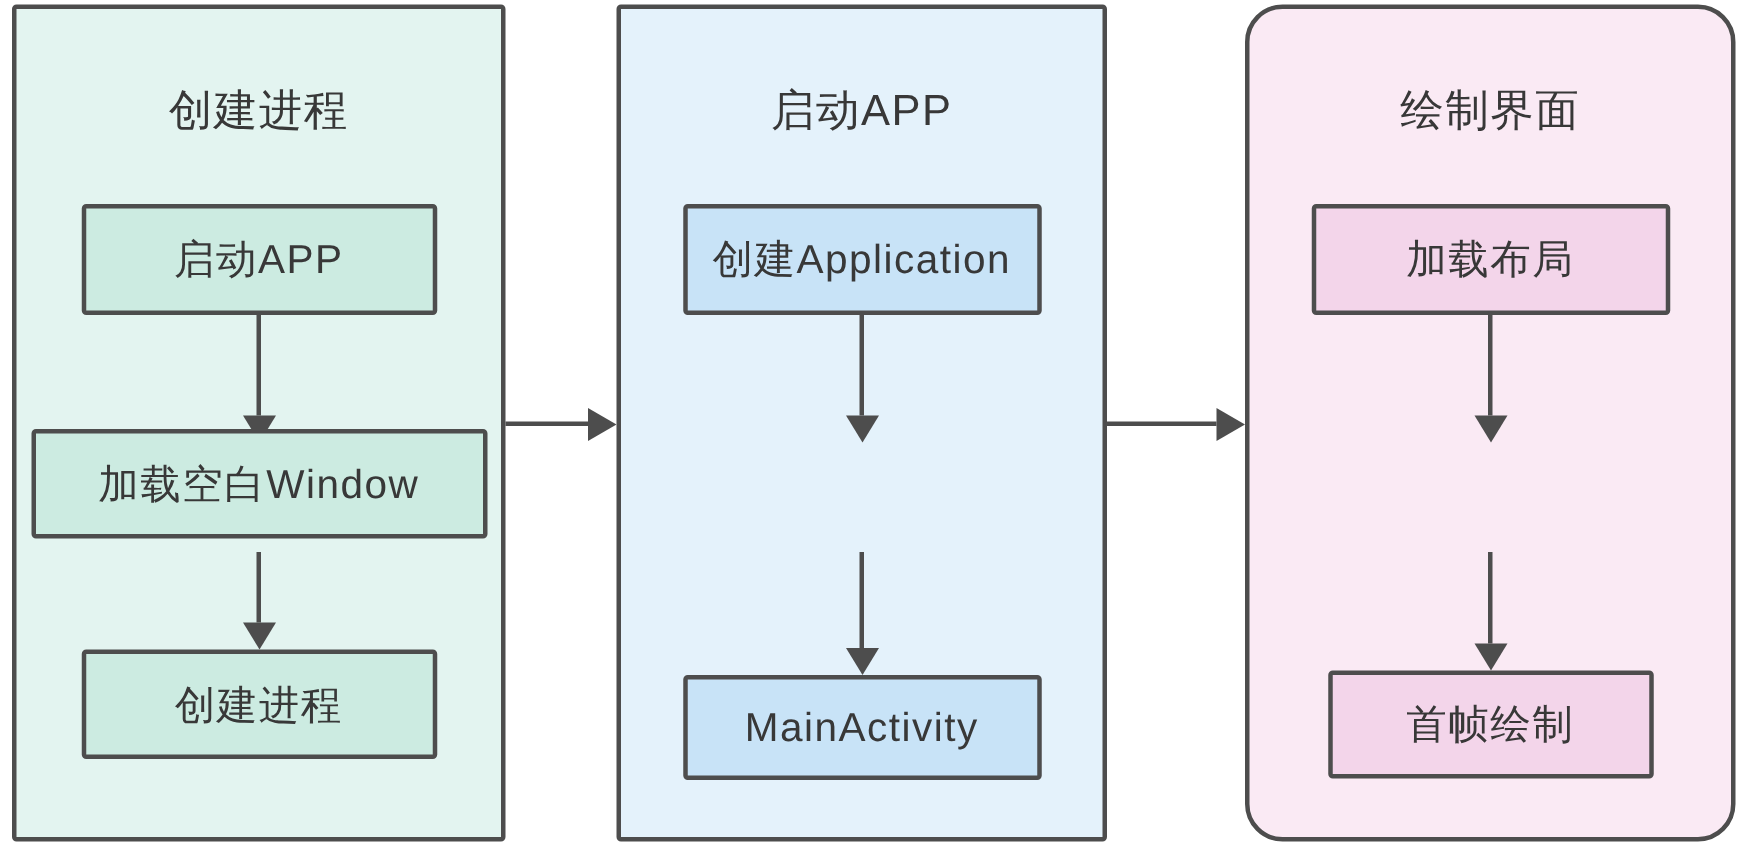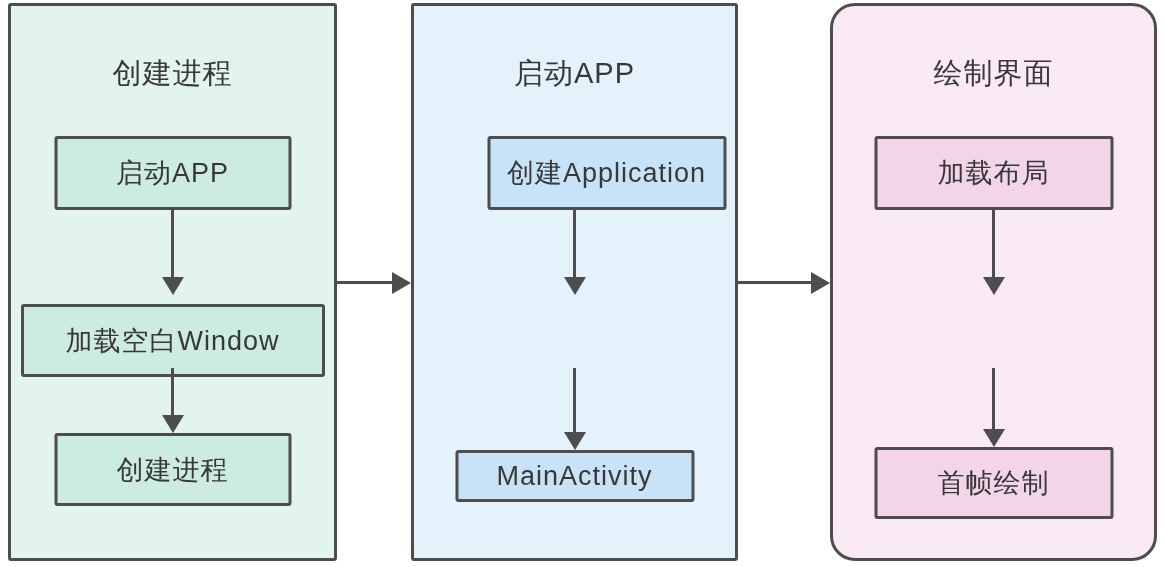--- a/index.html
+++ b/index.html
@@ -22,28 +22,28 @@
     color:var(--text); letter-spacing:1px;
   }
 
   .step {
     position:absolute; left:50%; transform:translateX(-50%);
     box-sizing:border-box; border:3px solid var(--line); border-radius:3px;
     display:flex; align-items:center; justify-content:center;
     font-size:27px; color:var(--text); white-space:nowrap; letter-spacing:1px;
   }
   .col-0 .s1 { top:130px; width:237px; height:74px; }
-  .col-0 .s2 { top:298px; width:304px; height:73px; }
+  .col-0 .s2 { top:280px; width:304px; height:73px; }
   .col-0 .s3 { top:427px; width:237px; height:73px; }
-  .col-1 .s1 { top:130px; width:239px; height:74px;margin-left:32px; }
+  .col-1 .s1 { top:130px; width:239px; height:74px; }
   .col-1 .s2 { top:289px; width:239px; height:73px; }
-  .col-1 .s3 { top:444px; width:239px; height:52px; }
+  .col-1 .s3 { top:444px; width:239px; height:70px; }
   .col-2 .s1 { top:130px; width:239px; height:74px;font-family:Liberation Serif, serif; }
   .col-2 .s2 { top:289px; width:239px; height:73px; }
-  .col-2 .s3 { top:441px; width:239px; height:72px; }
+  .col-2 .s3 { top:441px; width:217px; height:72px; }
 
   
   .varrow { position:absolute; left:calc(50% - 1.5px); width:3px; background:var(--line); }
   .varrow::after {
     content:""; position:absolute; left:50%; bottom:-18px; transform:translateX(-50%);
     width:0; height:0;
     border-left:11px solid transparent; border-right:11px solid transparent;
     border-top:18px solid var(--line);
   }
   .col-0 .a1 { top:204px; height:67px; }

